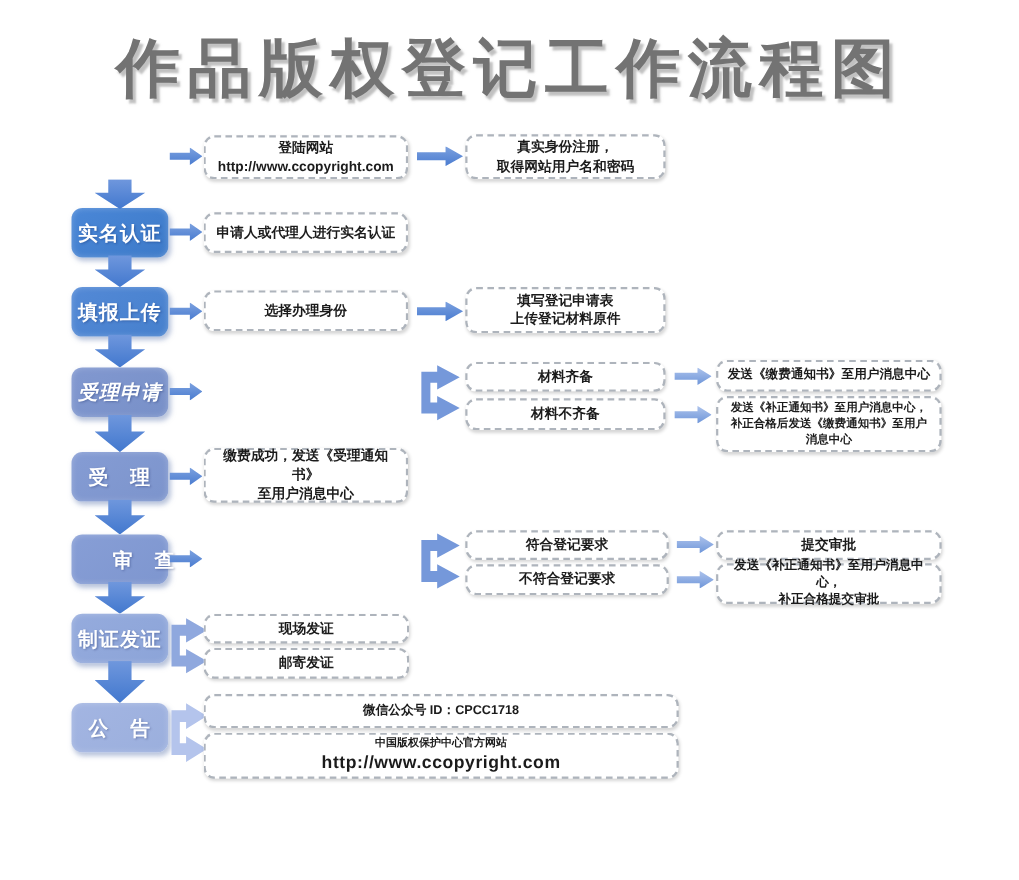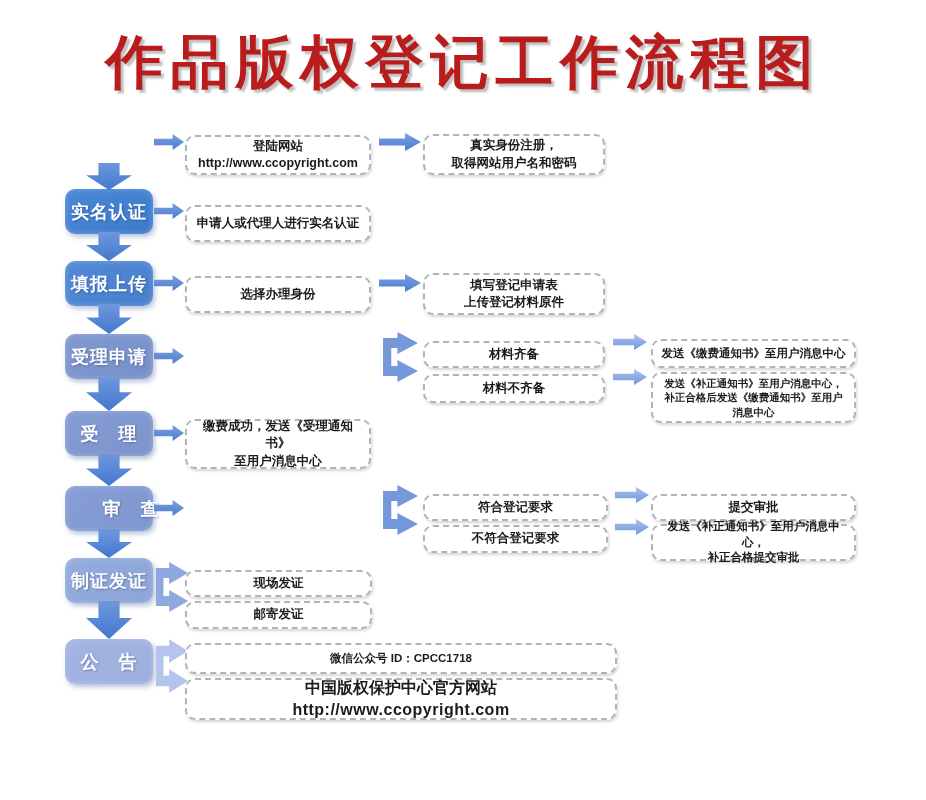--- a/index.html
+++ b/index.html
@@ -3,64 +3,64 @@
 <meta charset="utf-8">
 <style>
   * { margin:0; padding:0; box-sizing:border-box; }
   body { background:#ffffff; font-family:"Liberation Sans", sans-serif; }
   .canvas {
     position:relative; width:926px; height:800px; background:#ffffff; overflow:hidden;
   }
   .title {
     position:absolute; top:24px; left:0; width:100%; text-align:center;
     font-family:"Liberation Serif", serif;
-    font-size:58px; font-weight:bold; color:#b91c1c; letter-spacing:7px;
+    font-size:58px; font-weight:bold; color:#737373; letter-spacing:7px;
     text-shadow:3px 3px 2px rgba(140,140,140,0.55), -1px -1px 0 rgba(255,255,255,0.8);
     white-space:nowrap;
   }
   .step {
     position:absolute; left:65px; width:88px; height:45px; border-radius:10px;
     color:#ffffff; font-weight:bold; font-size:18px; letter-spacing:1px;
     display:flex; align-items:center; justify-content:center; white-space:pre;
     box-shadow:2px 3px 5px rgba(125,145,190,0.55), inset 0 0 6px rgba(255,255,255,0.25);
     text-shadow:1px 1px 2px rgba(0,20,80,0.3);
   }
   .s1{background:linear-gradient(145deg,#4886d6,#3a77c6);}
   .s2{background:linear-gradient(145deg,#4a87d7,#3d7ac9);}
   .s3{background:linear-gradient(145deg,#5389d6,#4680cd);}
-  .s4{background:linear-gradient(145deg,#8198d0,#7890c8);}
+  .s4{background:linear-gradient(145deg,#8198d0,#7890c8);font-style:italic;}
   .s5{background:linear-gradient(145deg,#859cd4,#7c94cc);}
   .s6{background:linear-gradient(145deg,#879ed6,#7e96cf);padding-left:44px;}
   .s7{background:linear-gradient(145deg,#95abdd,#8ca4d8);}
   .s8{background:linear-gradient(145deg,#a3b5e2,#9bafdd);}
   .dbox {
     position:absolute; background:#ffffff;
     border:2px dashed #aeb4bc; border-radius:10px;
     display:flex; flex-direction:column; align-items:center; justify-content:center;
     text-align:center; font-weight:bold; color:#1b1b1b;
     font-size:12.5px; line-height:1.38; white-space:pre-line;
-    box-shadow:1px 2px 3px rgba(0,0,0,0.16); padding:2px 6px;margin-top:12px;
+    box-shadow:1px 2px 3px rgba(0,0,0,0.16); padding:2px 6px;
   }
   .fs10 { font-size:10.5px; line-height:1.35; }
   .fs11 { font-size:11.5px; }
   .arrow-down {
     position:absolute; width:46px; height:27px; left:86px;
     background:linear-gradient(180deg,#6f97dd,#4278ce);
     clip-path:polygon(27% 0, 73% 0, 73% 45%, 100% 45%, 50% 100%, 0 45%, 27% 45%);
   }
   .arrow-right {
     position:absolute; height:16px; width:30px;
     background:linear-gradient(180deg,#7ca1df,#4a7cd0);
     clip-path:polygon(0 30%, 62% 30%, 62% 0, 100% 50%, 62% 100%, 62% 70%, 0 70%);
   }
   .arrow-right.mid { width:42px; height:18px; }
   .arrow-right.small { width:34px; background:linear-gradient(180deg,#adc3ec,#6f96d9); }
   .fork { position:absolute; }
   .url-big { font-size:16px; letter-spacing:0.5px; }
-  .site-name { font-size:16px; }
+  .site-name { font-size:10px; }
 </style>
 </head>
 <body>
 
 <div class="canvas">
 
   <div class="title">作品版权登记工作流程图</div>
 
   <div class="step s2" style="top:189px">实名认证</div>
   <div class="step s3" style="top:261px">填报上传</div>

